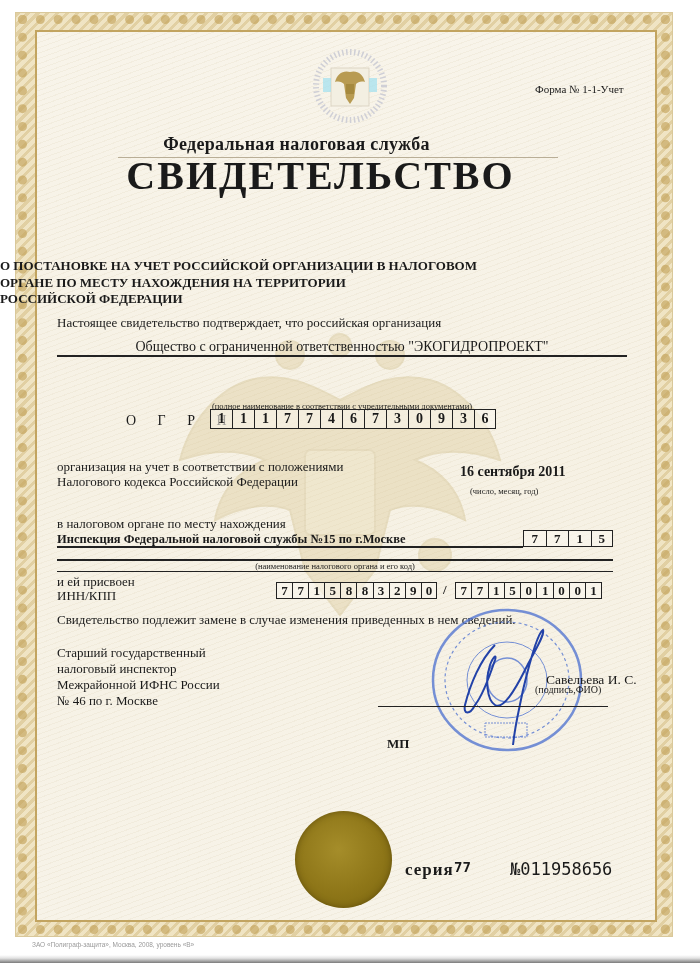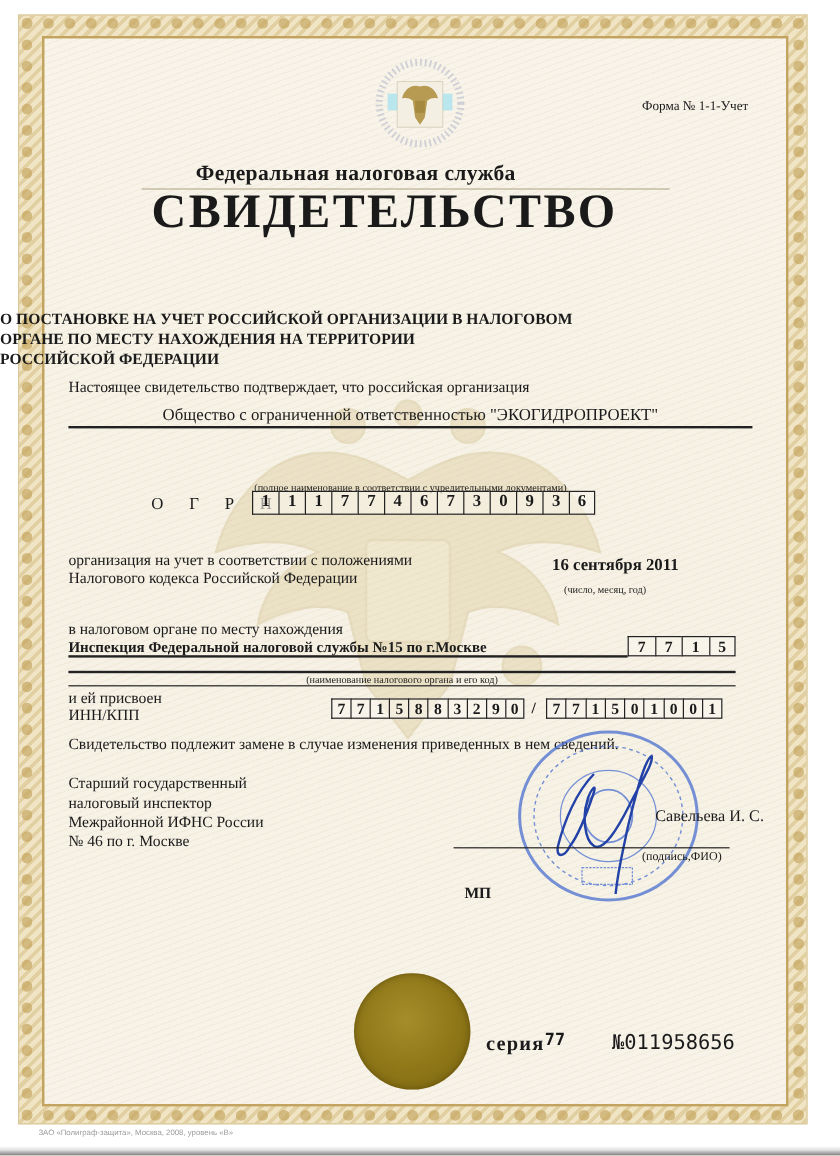--- a/index.html
+++ b/index.html
@@ -200,21 +200,21 @@
     <ellipse cx="82" cy="75" rx="62" ry="58" stroke-width="1.2" stroke-dasharray="3 3"></ellipse>
     <ellipse cx="82" cy="75" rx="40" ry="38" stroke-width="1"></ellipse>
     <ellipse cx="82" cy="75" rx="20" ry="22" stroke-width="1.5"></ellipse>
     <rect x="60" y="118" width="42" height="14" stroke-width="1" stroke-dasharray="2 1"></rect>
   </g>
   <path d="M70 40 C55 55 45 80 40 100 C38 110 45 110 50 100 C58 90 65 70 70 55 C72 48 68 52 65 60 C60 75 62 95 70 100 C78 105 90 85 100 65 C110 45 120 30 118 25 C112 28 104 60 98 85 C94 105 90 120 88 140" fill="none" stroke="#2242a8" stroke-width="2"></path>
 </svg>
 
 <div class="abs" style="left:524px; top:672px; font-size:13.5px;margin-left:22px;">Савельева И. С.</div>
 <div class="line" style="left:378px; width:230px; top:706px; height:1px;"></div>
-<div class="abs" style="left:535px; top:709px; font-size:10px;">(подпись,ФИО)</div>
+<div class="abs" style="left:535px; top:684px; font-size:10px;">(подпись,ФИО)</div>
 
 <div class="abs" style="left:387px; top:736px; font-size:13px; font-weight:bold;">МП</div>
 
 <div class="seal"></div>
 <div class="abs series-label">серия</div>
 <div class="abs series-val">77</div>
 <div class="abs series-no">№011958656</div>
 
 <div class="abs printer">ЗАО «Полиграф-защита», Москва, 2008, уровень «В»</div>
 <div class="abs bottom-shadow"></div>

